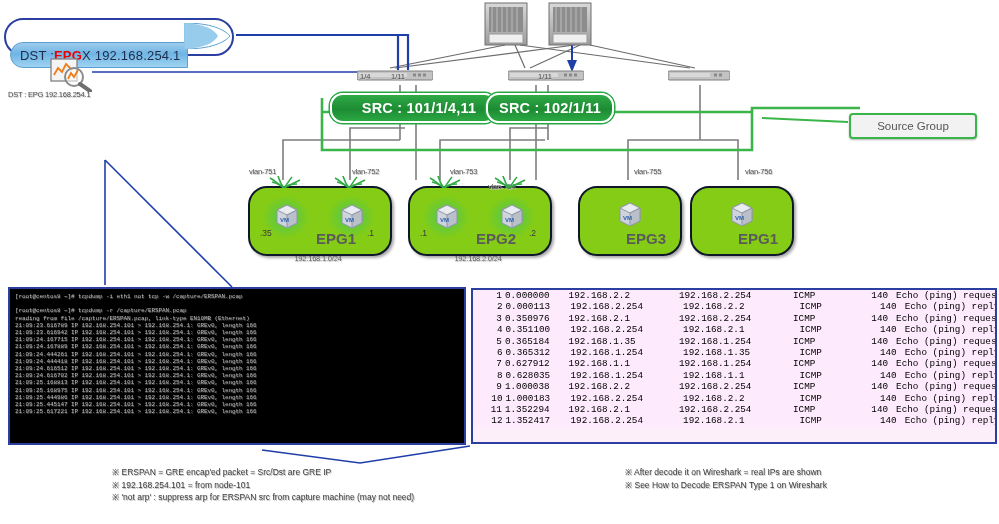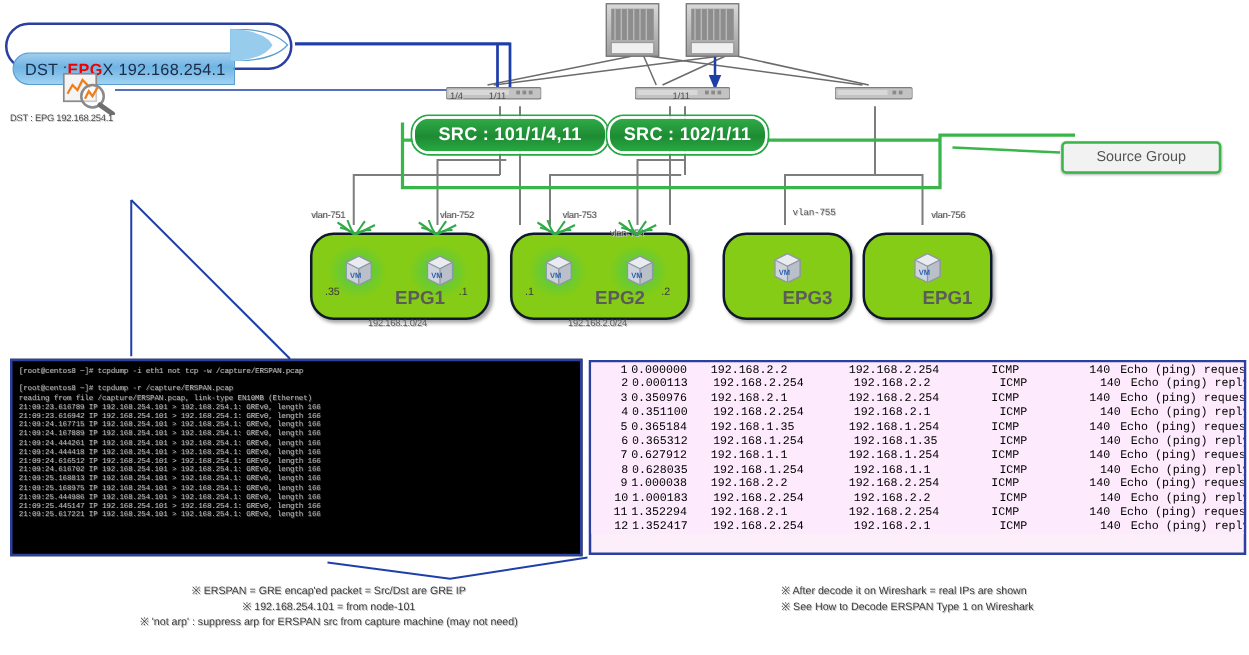--- a/index.html
+++ b/index.html
@@ -28,21 +28,21 @@
   #cap-icon{left:50px;top:58px;width:44px;height:34px;}
   #cap-label{left:8px;top:90px;width:150px;font-size:7.5px;color:#4a4a4a;
     text-shadow:0.7px 0.7px 0 #c9c9c9;white-space:nowrap;letter-spacing:-0.2px;}
 
   
   .srcpill{height:26px;border-radius:13px;
     background:linear-gradient(180deg,#2faa46 0%,#1d8c33 55%,#2aa843 100%);
     border:2px solid #ffffff;box-shadow:0 0 0 1.5px #28a745;
     display:flex;align-items:center;justify-content:center;
     color:#fff;font-size:14.5px;font-weight:600;letter-spacing:.2px;}
-  #src1{left:330px;top:93px;width:152px;}
+  #src1{left:330px;top:93px;width:152px;padding-left:11px;}
   #src2{left:486px;top:93px;width:124px;}
 
   
   #srcgroup{left:849px;top:113px;width:124px;height:22px;
     background:#f2f2f2;border:2px solid #3ab54a;border-radius:4px;
     display:flex;align-items:center;justify-content:center;
     font-size:11.5px;color:#555;box-shadow:0 1px 2px rgba(0,0,0,.3);}
 
   
   .epgbox{height:66px;background:#84cc16;border:2px solid #0f172a;border-radius:19px;
@@ -365,21 +365,21 @@
   <div class="epgbox" style="position:relative;width:100px;">
     <svg class="abs" style="left:37px;top:12px;" width="26" height="26">
       <polygon points="3,8 13,3 23,8 23,21 13,26 3,21" fill="#cfd4dc" stroke="#8f97a3"></polygon>
       <polygon points="3,8 13,13 23,8 13,3" fill="#e8ebef" stroke="#8f97a3"></polygon>
       <polygon points="13,13 23,8 23,21 13,26" fill="#b9c0ca" stroke="#8f97a3"></polygon>
       <text x="6" y="20" font-size="6" fill="#2a5fb0" font-family="Liberation Sans, sans-serif" font-weight="bold">VM</text>
     </svg>
     <div class="epglabel">EPG3</div>
   </div>
 </div>
-<div class="vlanlbl" style="left:634px;top:167px;font-family:Liberation Mono, monospace;">vlan-755</div>
+<div class="vlanlbl" style="left:634px;top:167px;">vlan-755</div>
 
 <div class="abs" style="left:690px;top:186px;width:100px;">
   <div class="epgbox" style="position:relative;width:100px;">
     <svg class="abs" style="left:37px;top:12px;" width="26" height="26">
       <polygon points="3,8 13,3 23,8 23,21 13,26 3,21" fill="#cfd4dc" stroke="#8f97a3"></polygon>
       <polygon points="3,8 13,13 23,8 13,3" fill="#e8ebef" stroke="#8f97a3"></polygon>
       <polygon points="13,13 23,8 23,21 13,26" fill="#b9c0ca" stroke="#8f97a3"></polygon>
       <text x="6" y="20" font-size="6" fill="#2a5fb0" font-family="Liberation Sans, sans-serif" font-weight="bold">VM</text>
     </svg>
     <div class="epglabel">EPG1</div>
@@ -513,17 +513,17 @@
         <div class="c-time">1.352417</div>
         <div class="c-src">192.168.2.254</div>
         <div class="c-dst">192.168.2.1</div>
         <div class="c-proto">ICMP</div>
         <div class="c-len">140</div>
         <div class="c-info">Echo (ping) reply</div>
       </div>
     </div>
 </div>
 
-<div class="notes" id="notes-left" style="white-space:pre;text-align:center;">※ ERSPAN = GRE encap'ed packet = Src/Dst are GRE IP
+<div class="notes" id="notes-left" style="white-space:pre;">※ ERSPAN = GRE encap'ed packet = Src/Dst are GRE IP
 ※ 192.168.254.101 = from node-101
 ※ 'not arp' : suppress arp for ERSPAN src from capture machine (may not need)</div>
 <div class="notes" id="notes-right" style="white-space:pre;">※ After decode it on Wireshark = real IPs are shown
 ※ See How to Decode ERSPAN Type 1 on Wireshark</div>
 
 </body></html>

